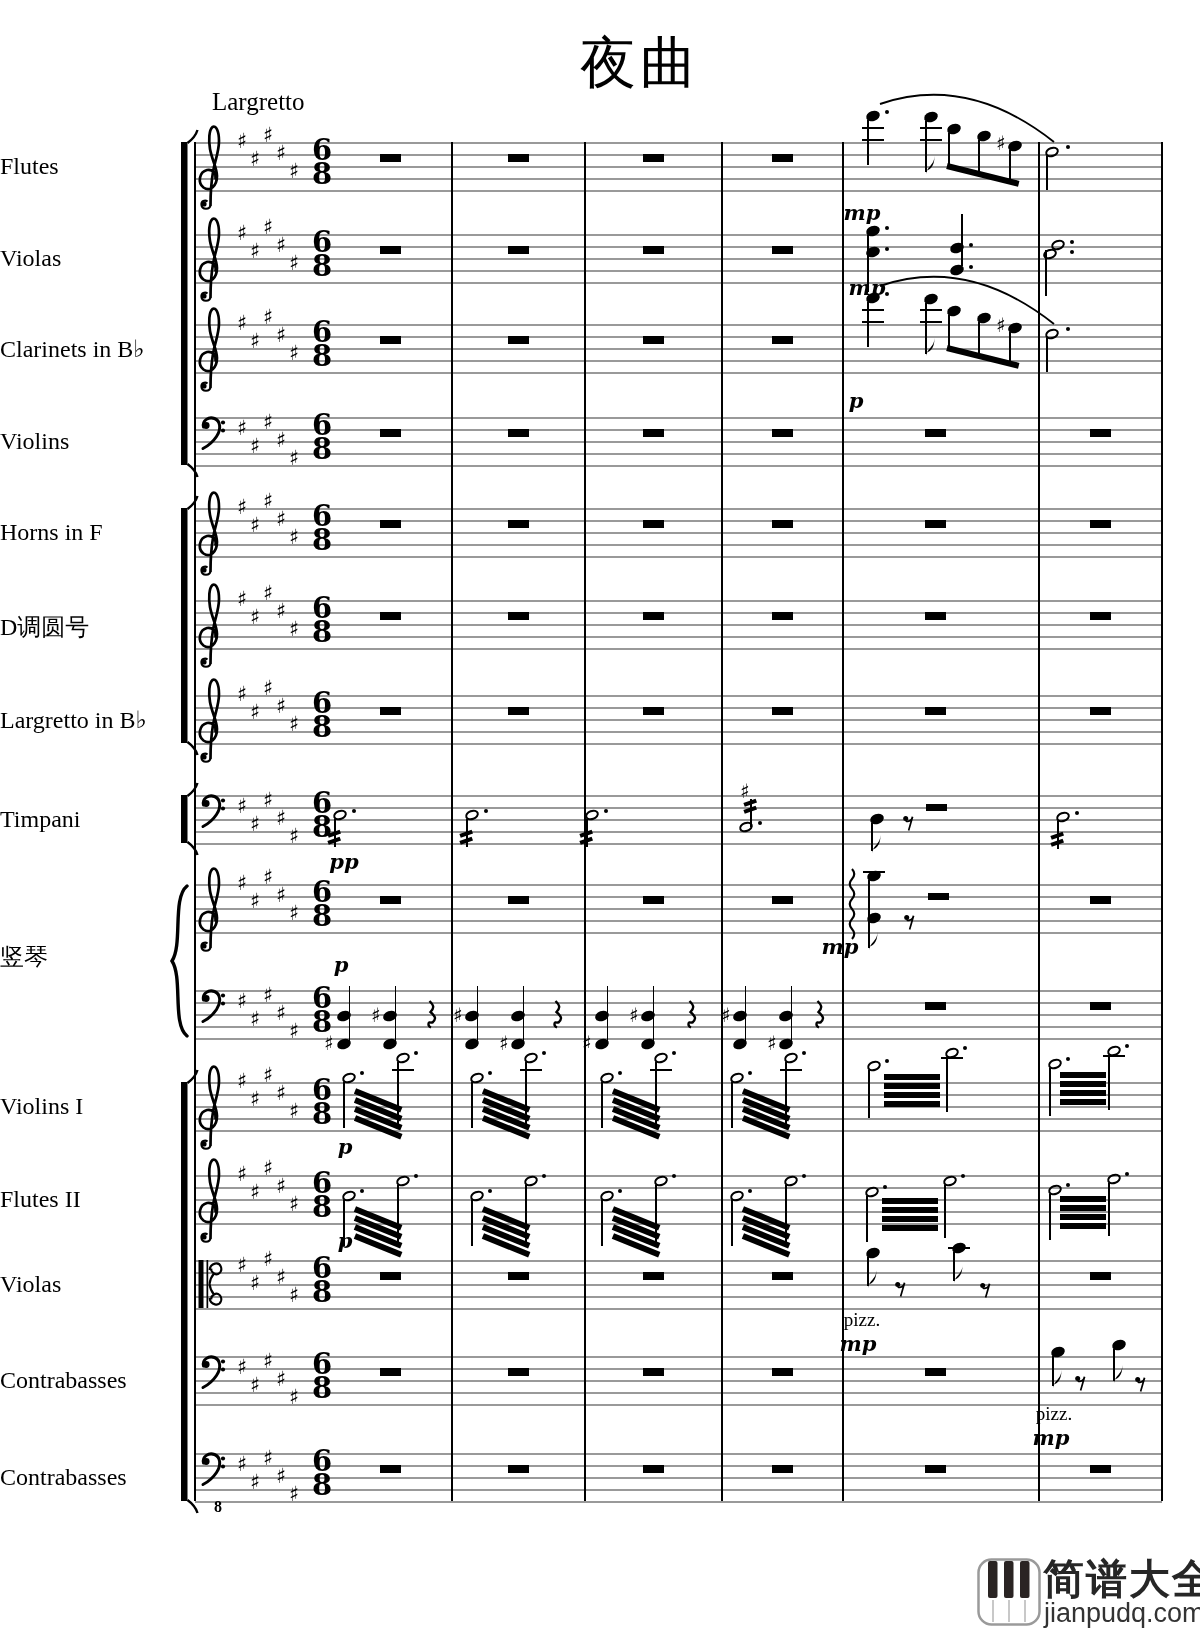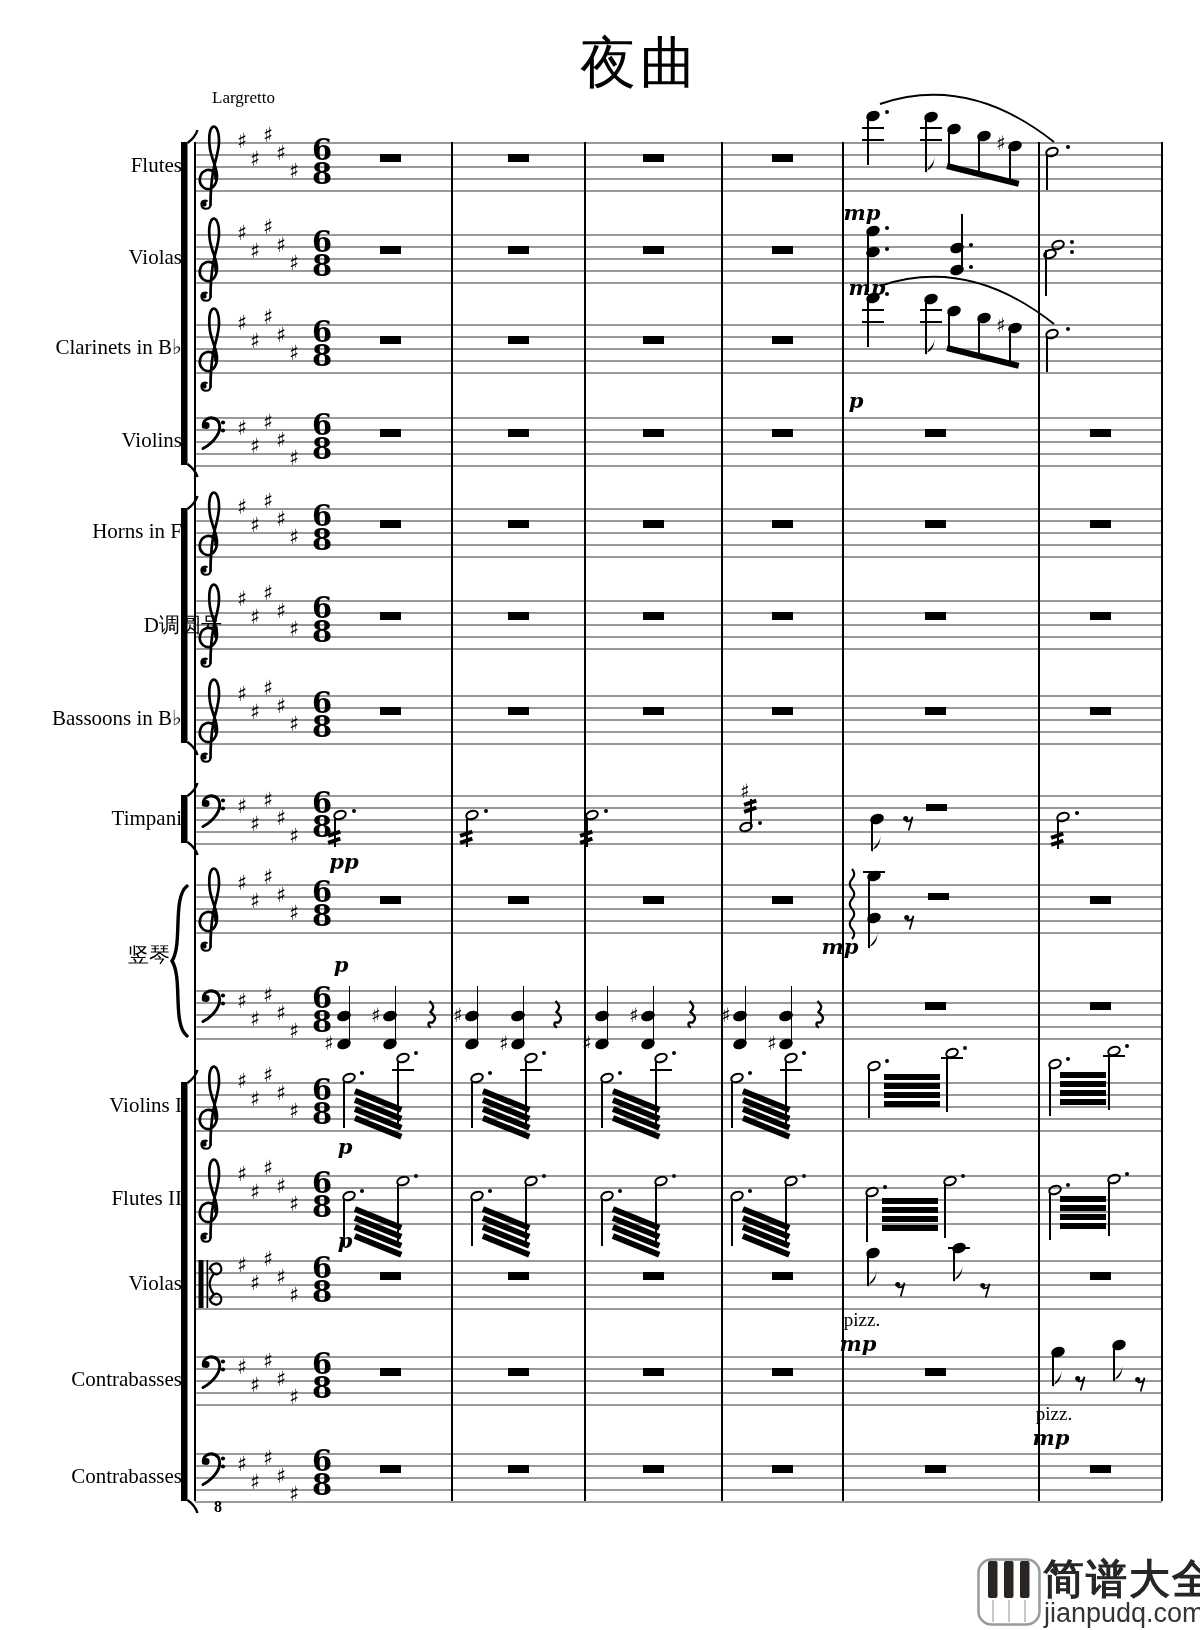--- a/index.html
+++ b/index.html
@@ -14,26 +14,26 @@
   .ledger{position:absolute;background:#000;width:22px;height:1.8px;}
   .beam{position:absolute;background:#000;transform-origin:left center;}
   .dot{position:absolute;width:4.4px;height:4.4px;border-radius:50%;background:#000;}
   .acc{position:absolute;font-family:"DejaVu Sans",sans-serif;font-size:20px;line-height:1;}
   .ksharp{position:absolute;font-family:"DejaVu Sans",sans-serif;font-size:21px;line-height:1;}
   .wrest,.hrest{position:absolute;width:21px;height:7.5px;background:#000;}
   .dyn{position:absolute;font-family:"DejaVu Serif",serif;font-weight:bold;font-style:italic;
        font-size:21px;transform:translate(-50%,-50%);white-space:nowrap;}
   .pizz{position:absolute;font-family:"Liberation Serif",serif;font-size:19px;
        transform:translate(-50%,-50%);white-space:nowrap;}
-  .ilabel{position:absolute;left:0;font-size:21px;text-align:right;white-space:nowrap;}
+  .ilabel{position:absolute;left:0;font-size:24px;text-align:left;white-space:nowrap;}
   .tsig{position:absolute;font-family:"DejaVu Serif",serif;font-weight:bold;font-size:29px;
         line-height:24px;width:30px;text-align:center;}
   #page-title{position:absolute;top:26px;left:640px;transform:translateX(-50%);
         font-size:56px;letter-spacing:4px;white-space:nowrap;}
-  #tempo{position:absolute;left:212px;top:88px;font-size:17px;}
+  #tempo{position:absolute;left:212px;top:88px;font-size:25px;}
   #sysnum{position:absolute;left:214px;top:1498px;font-size:16px;font-weight:bold;}
   #watermark{position:absolute;left:977px;top:1558px;width:223px;height:70px;}
   #wm-name{position:absolute;left:66px;top:-6px;font-size:41px;font-weight:600;
         letter-spacing:2px;color:#262626;font-family:"Liberation Sans",sans-serif;white-space:nowrap;}
   #wm-url{position:absolute;left:67px;top:40px;font-size:27px;color:#333;
         font-family:"Liberation Sans",sans-serif;white-space:nowrap;}
 </style>
 </head>
 <body>
 
@@ -298,22 +298,22 @@
     <div class="ksharp" style="left: 263px; top: 1448px;">♯</div>
     <div class="ksharp" style="left: 276px; top: 1466px;">♯</div>
     <div class="ksharp" style="left: 289px; top: 1484px;">♯</div>
     <div class="tsig" style="left: 307px; top: 1449px;">6</div>
     <div class="tsig" style="left: 307px; top: 1473px;">8</div>
     <div class="ilabel" style="top: 153px; width: 182px;">Flutes</div>
     <div class="ilabel" style="top: 245px; width: 182px;">Violas</div>
     <div class="ilabel" style="top: 335px; width: 182px;">Clarinets in B♭</div>
     <div class="ilabel" style="top: 428px; width: 182px;">Violins</div>
     <div class="ilabel" style="top: 519px; width: 182px;">Horns in F</div>
-    <div class="ilabel" style="top: 611px; width: 182px; margin-left: 40px;">D调圆号</div>
-    <div class="ilabel" style="top: 706px; width: 182px;">Bassoons in B♭</div>
+    <div class="ilabel" style="top: 611px; width: 182px;">D调圆号</div>
+    <div class="ilabel" style="top: 706px; width: 182px;">Largretto in B♭</div>
     <div class="ilabel" style="top: 806px; width: 182px;">Timpani</div>
     <div class="ilabel" style="top: 941px; width: 170px;">竖琴</div>
     <div class="ilabel" style="top: 1093px; width: 182px;">Violins I</div>
     <div class="ilabel" style="top: 1186px; width: 182px;">Flutes II</div>
     <div class="ilabel" style="top: 1271px; width: 182px;">Violas</div>
     <div class="ilabel" style="top: 1367px; width: 182px;">Contrabasses</div>
     <div class="ilabel" style="top: 1464px; width: 182px;">Contrabasses</div>
     <div class="bline" style="left: 193.8px; top: 142px; width: 2.4px; height: 1359px;"></div>
     <div class="bline" style="left: 451.1px; top: 142px; width: 1.8px; height: 1359px;"></div>
     <div class="bline" style="left: 584.1px; top: 142px; width: 1.8px; height: 1359px;"></div>

